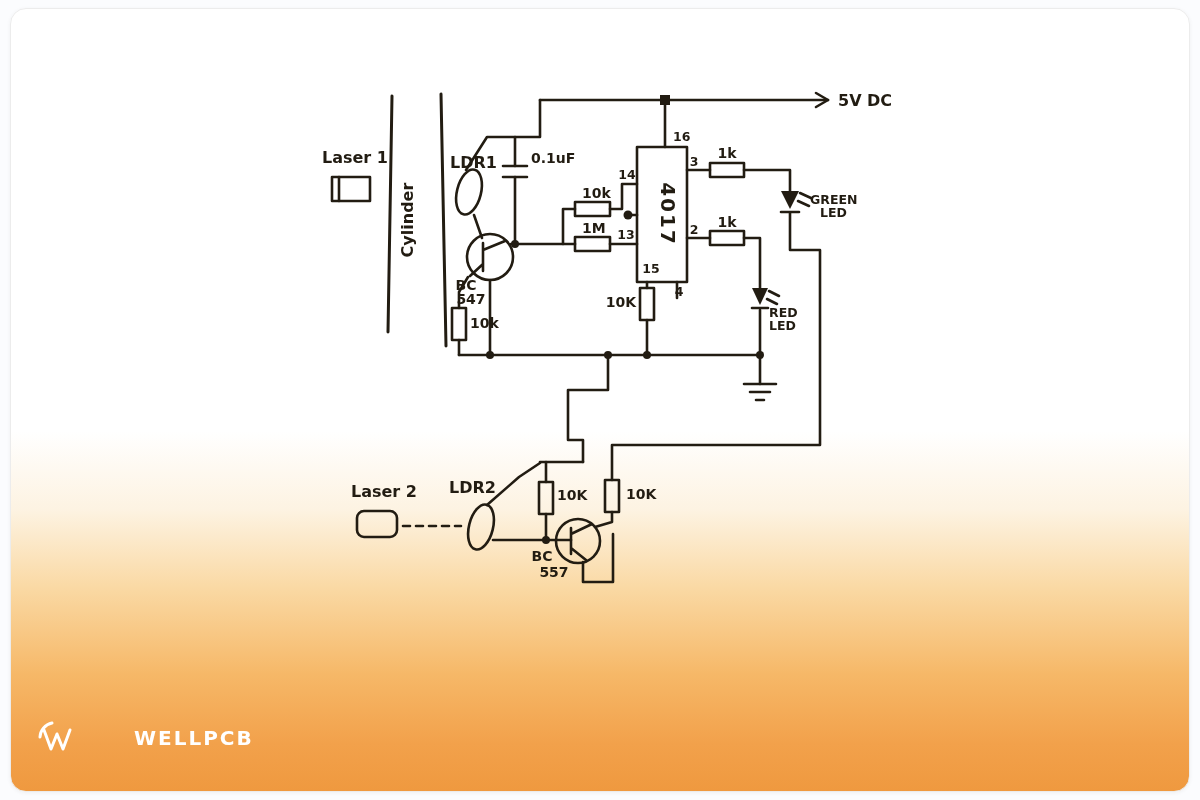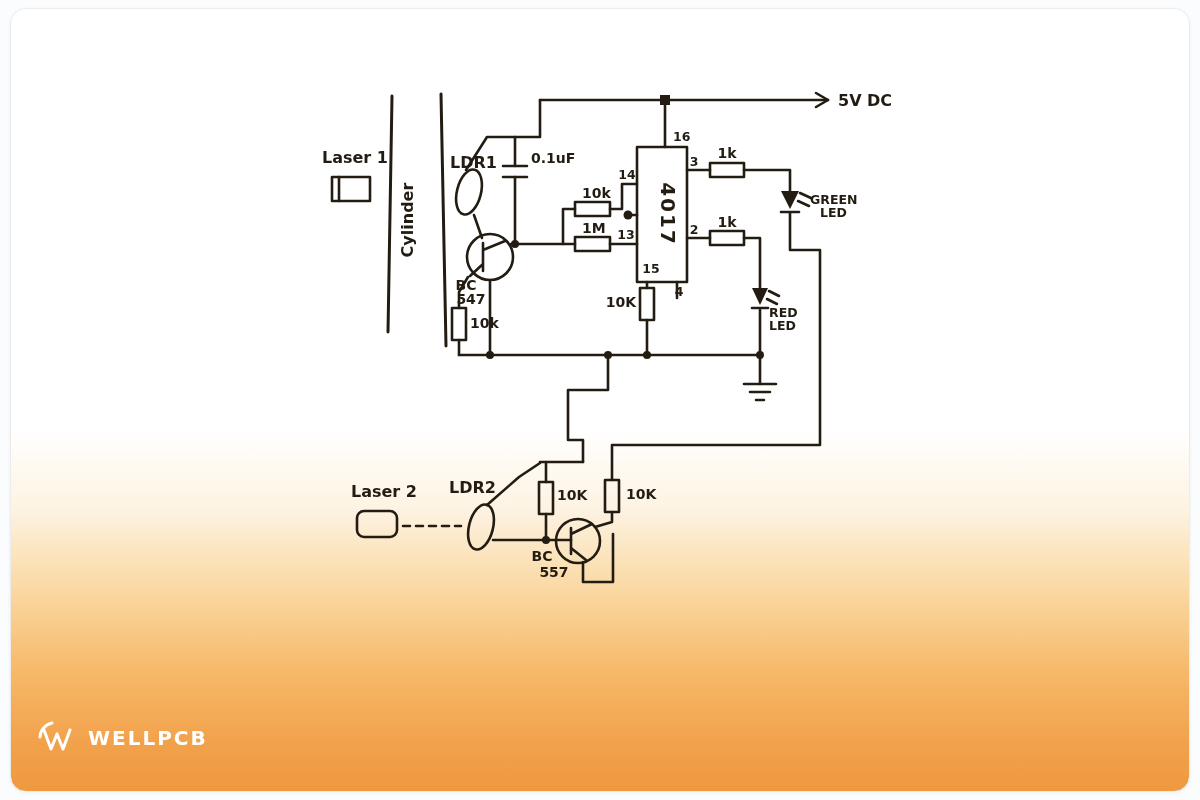--- a/index.html
+++ b/index.html
@@ -35,21 +35,21 @@
   .ink { fill: #221c12; stroke: none; }
   text { fill: #221c12; font-family: "DejaVu Sans", sans-serif; }
   .lbl { font-size: 16px; font-weight: bold; }
   .lbl-sm { font-size: 14px; font-weight: bold; }
   .pin { font-size: 12.5px; font-weight: bold; }
   .icname { font-size: 20px; font-weight: bold; letter-spacing: 2px; }
   .footer {
     position: absolute; left: 36px; top: 720px;
     display: flex; align-items: center; gap: 10px;
   }
-  .brand { color: #ffffff; font-weight: bold; font-size: 20px; letter-spacing: 2px; }
+  .brand { color: #ffffff; font-weight: bold; font-size: 20px; letter-spacing: 2px; margin-left: 46px; }
 </style>
 </head>
 <body>
 
 <div class="card"></div>
 
 <svg class="schematic" viewBox="0 0 1200 800">
 
   <g class="wire">
 

